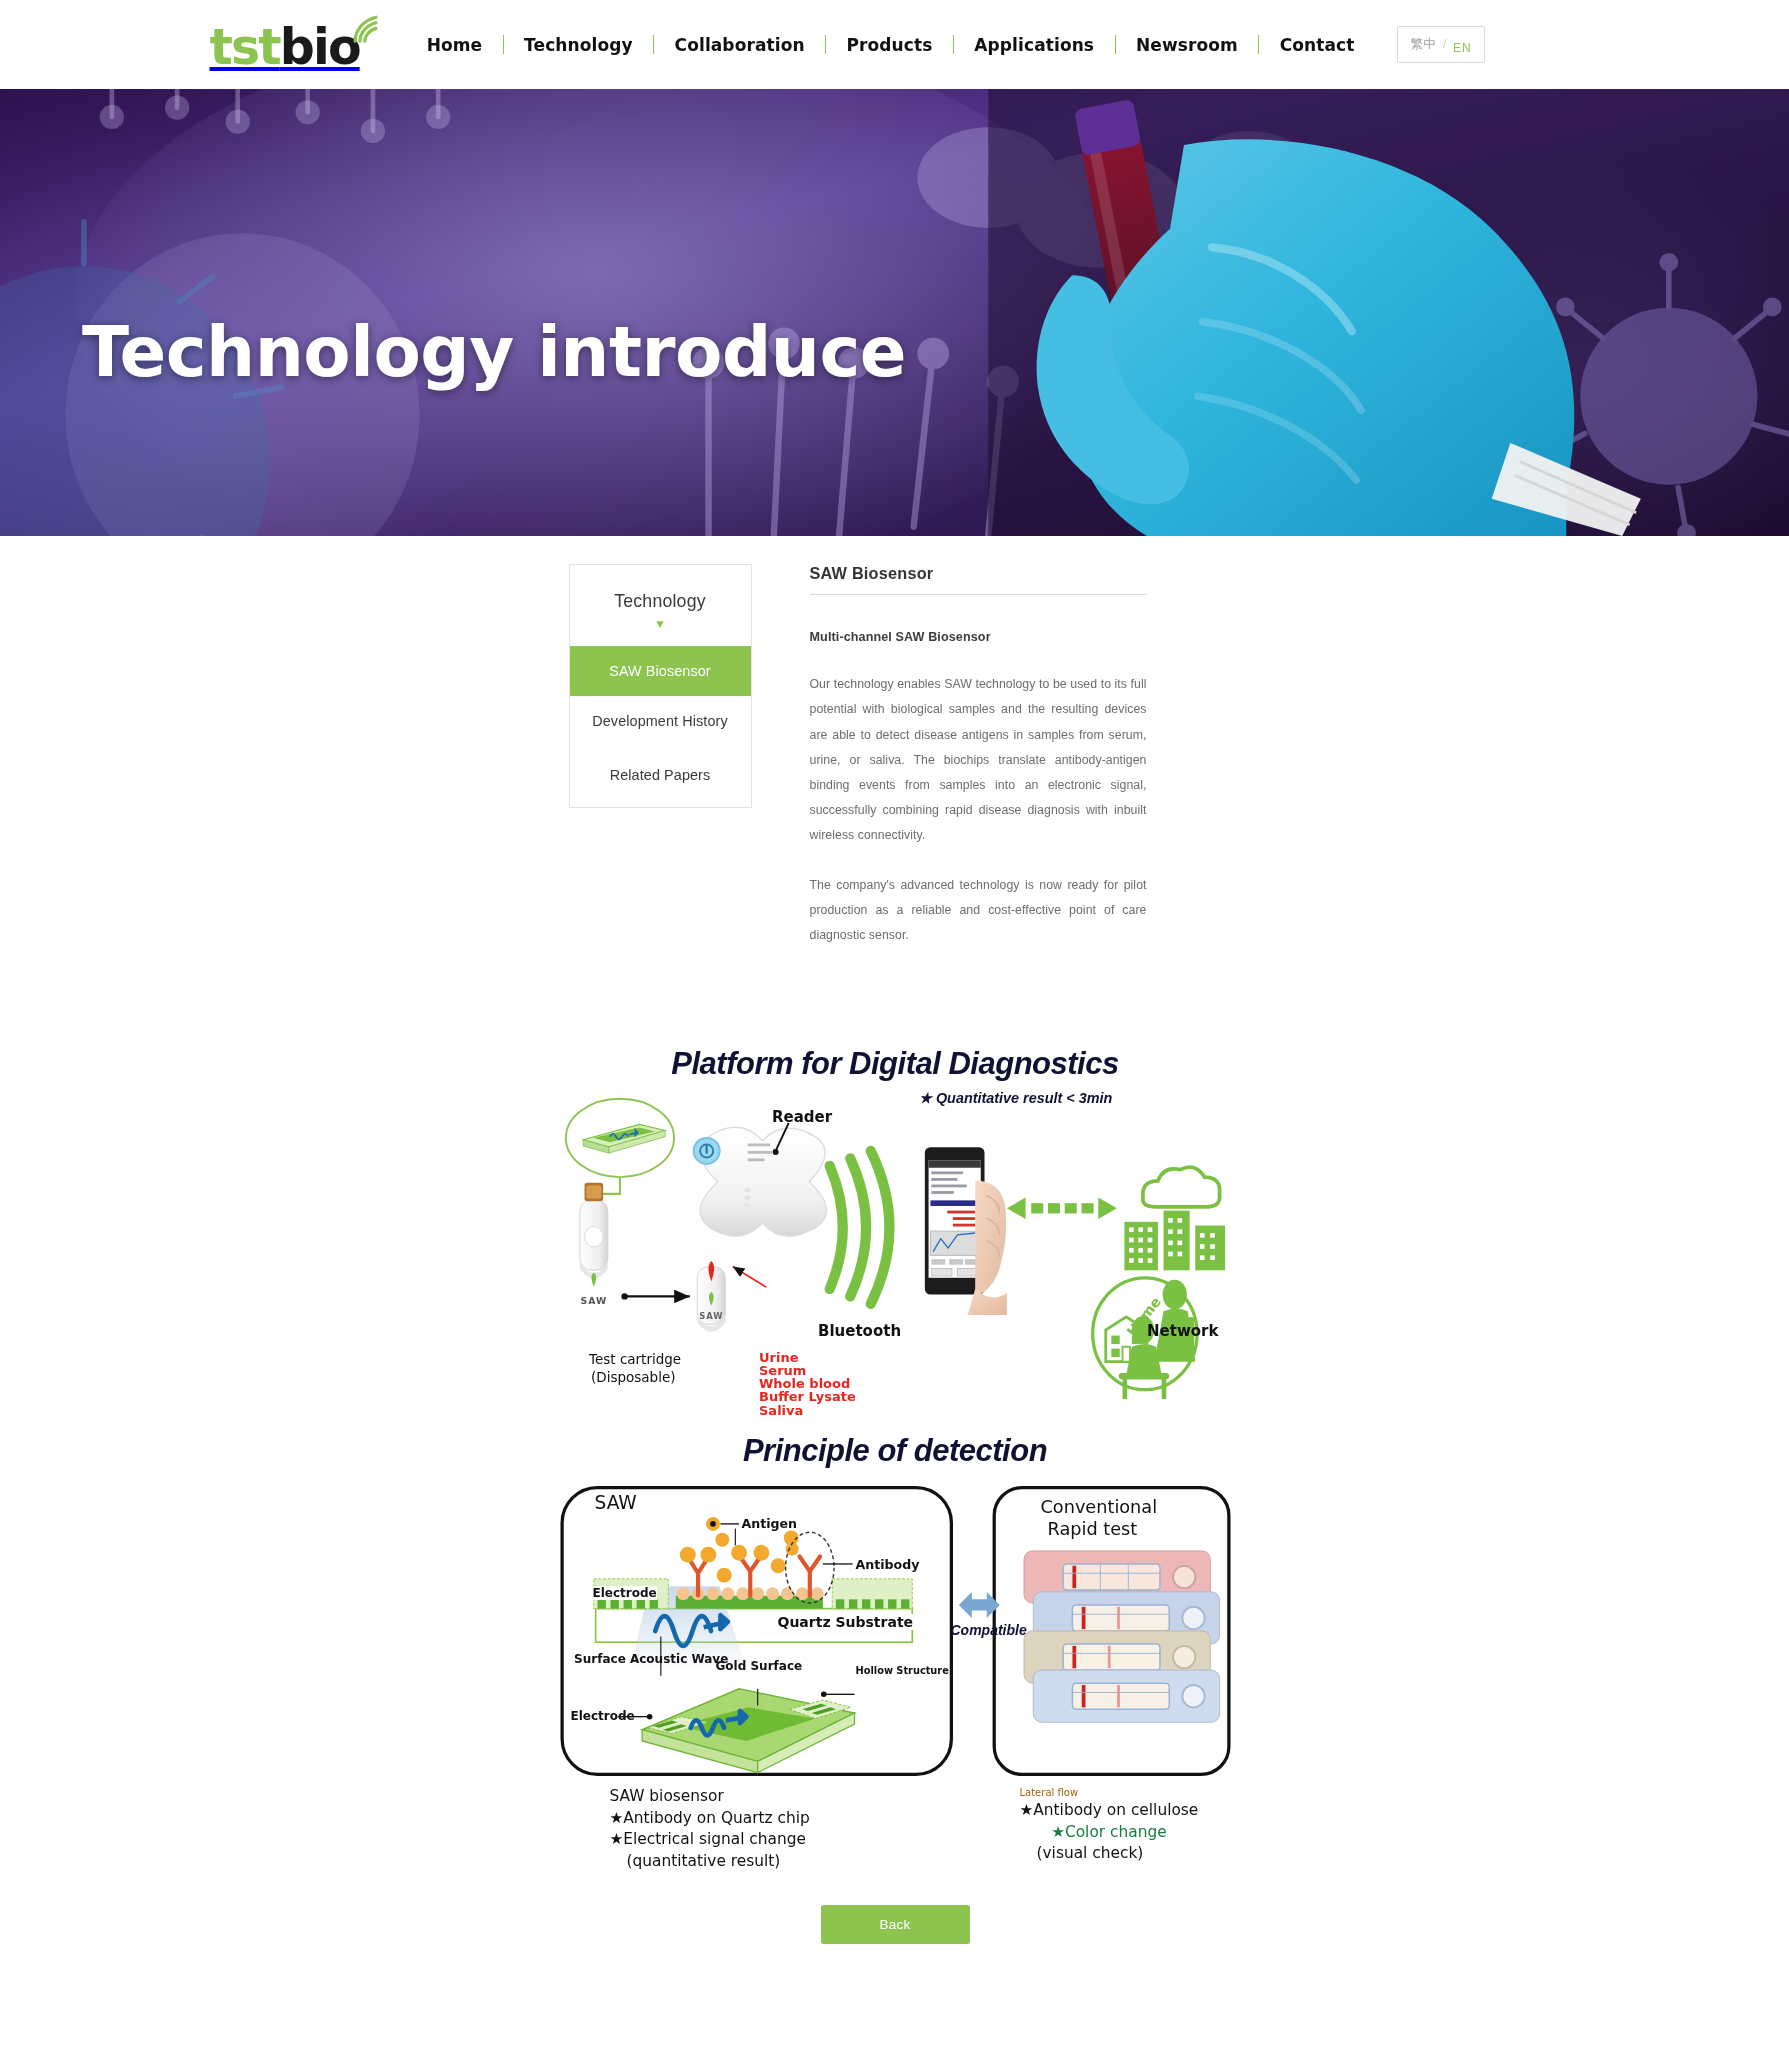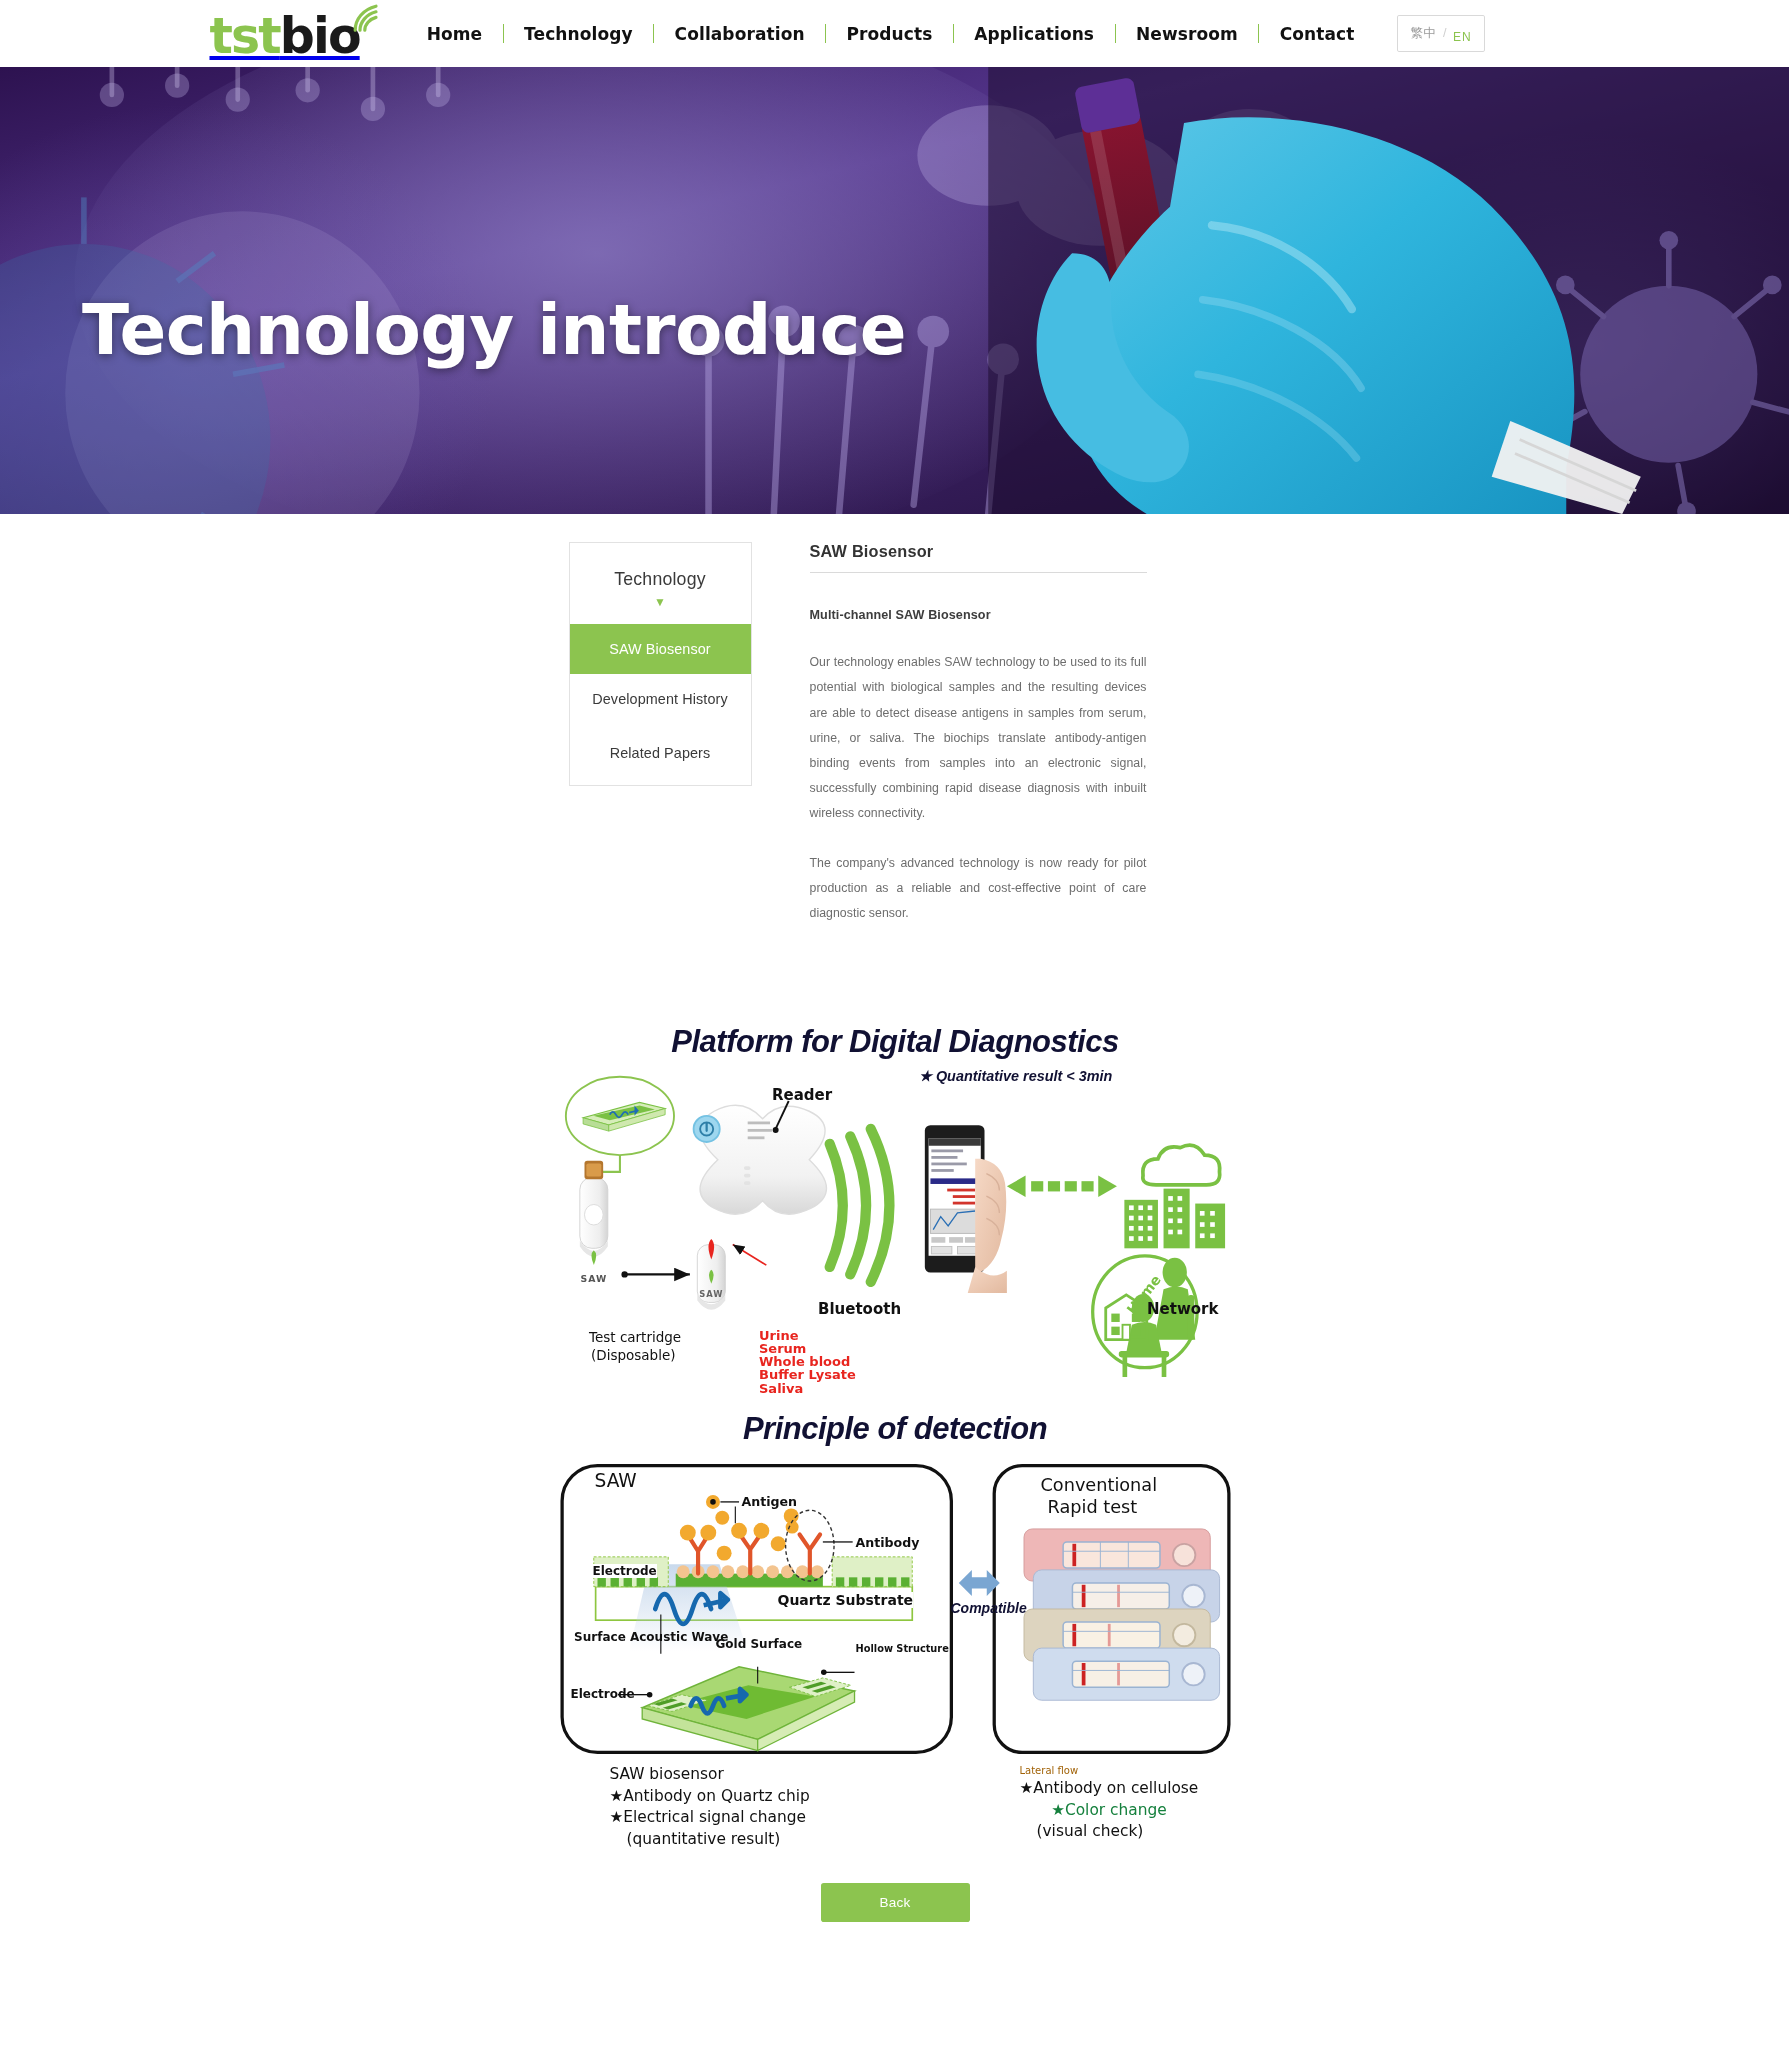--- a/index.html
+++ b/index.html
@@ -6,21 +6,21 @@
   html, body { width: 1790px; }
   body {
     font-family: "Liberation Sans", sans-serif;
     background: #ffffff;
     color: #3b3b3b;
     -webkit-font-smoothing: antialiased;
   }
 
   
   .site-header {
-    height: 67px;
+    height: 89px;
     background: #ffffff;
     display: flex;
     align-items: center;
     position: relative;
     z-index: 20;
   }
   .header-inner {
     width: 1417px;
     margin: 0 auto;
     display: flex;

